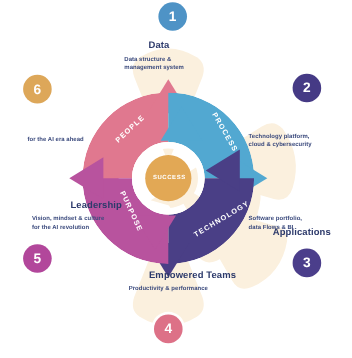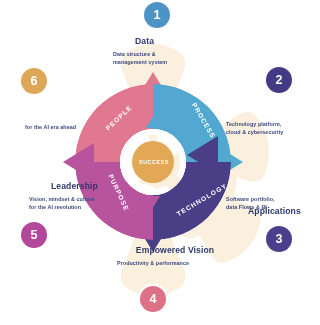--- a/index.html
+++ b/index.html
@@ -104,24 +104,24 @@
   <div class="petal-sub ta-l" style="left:113px;top:51px;width:92px;white-space:pre-line;">Data structure &amp;
 management system</div>
 
   <div class="petal-sub ta-l" style="left:226px;top:121px;width:80px;white-space:pre-line;">Technology platform,
 cloud &amp; cybersecurity</div>
 
   <div class="petal-title ta-l" style="left:226px;top:178px;margin-top:29px;">Applications</div>
   <div class="petal-sub ta-l" style="left:226px;top:196px;width:80px;white-space:pre-line;">Software portfolio,
 data Flows &amp; BI</div>
 
-  <div class="petal-title ta-c" style="left:89px;top:246px;width:128px;">Empowered Vision</div>
+  <div class="petal-title ta-c" style="left:89px;top:246px;width:128px;">Empowered Teams</div>
   <div class="petal-sub ta-c" style="left:89px;top:260px;width:128px;white-space:pre-line;">Productivity &amp; performance</div>
 
-  <div class="petal-title ta-l" style="left:29px;top:182px;">Leadership</div>
+  <div class="petal-title ta-l" style="left:42px;top:182px;">Leadership</div>
   <div class="petal-sub ta-l" style="left:29px;top:196px;width:82px;white-space:pre-line;">Vision, mindset &amp; culture
 for the AI revolution</div>
 
   <div class="petal-sub ta-l" style="left:25px;top:124px;width:88px;white-space:pre-line;">for the AI era ahead</div>
 
   <div class="badge" style="left:144px;top:2px;width:26px;height:26px;background:#4e93c6;">1</div>
   <div class="badge" style="left:266px;top:67px;width:26px;height:26px;background:#453a85;">2</div>
   <div class="badge" style="left:266px;top:226px;width:26px;height:26px;background:#4b3e8b;">3</div>
   <div class="badge" style="left:140px;top:286px;width:26px;height:26px;background:#dd7187;">4</div>
   <div class="badge" style="left:21px;top:222px;width:26px;height:26px;background:#b2479b;">5</div>

